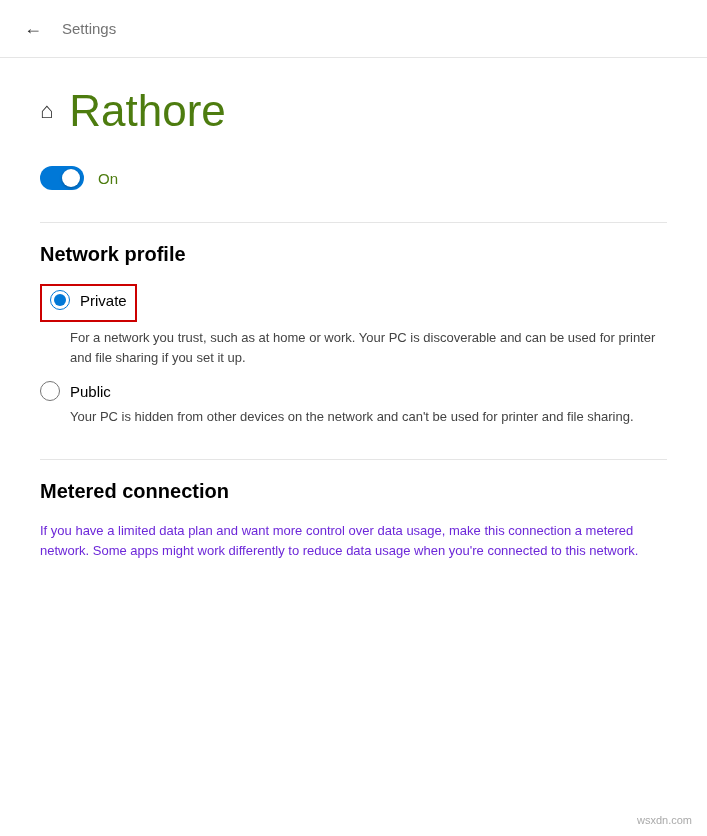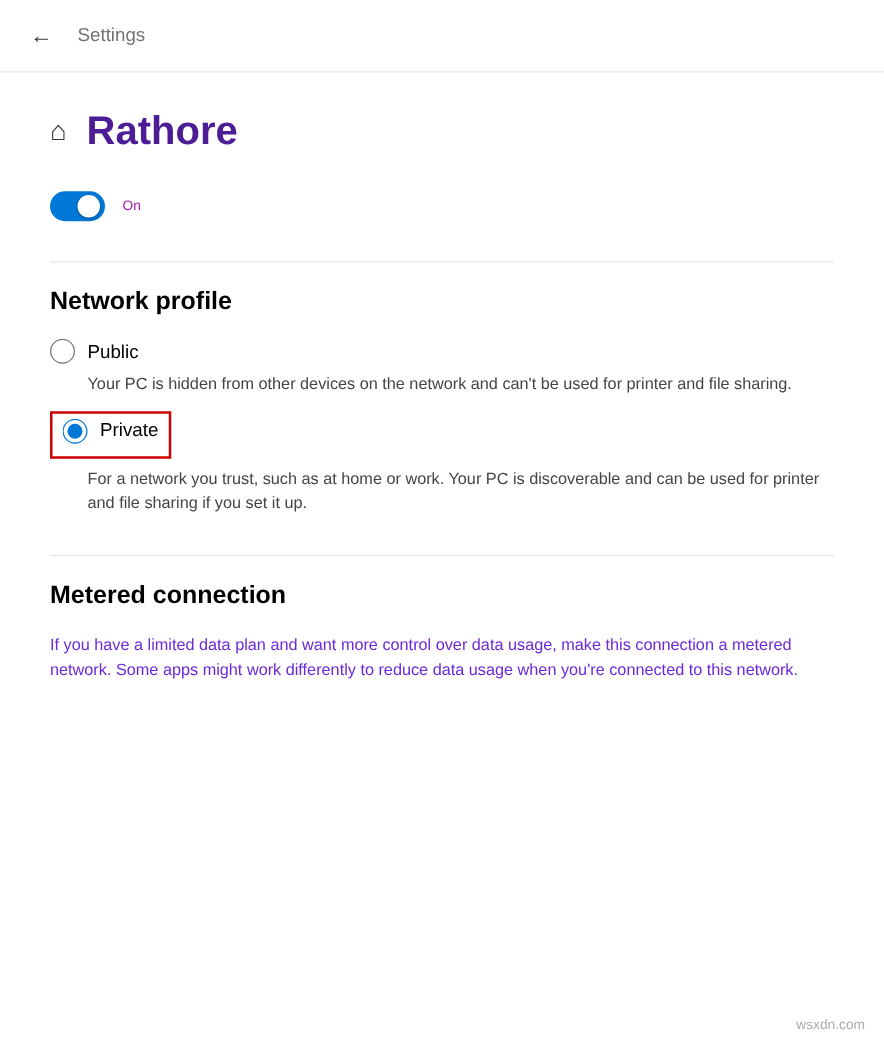--- a/index.html
+++ b/index.html
@@ -53,23 +53,23 @@
       margin-bottom: 30px;
     }
 
     .home-icon {
       font-size: 22px;
       margin-right: 16px;
       color: #333;
     }
 
     .network-name {
-      font-size: 32px;
-      font-weight: 700;
-      color: #4c1d95;
+      font-size: 44px;
+      font-weight: 400;
+      color: #4d7c0f;
     }
 
     .section-title {
       font-size: 20px;
       font-weight: 600;
       color: #000;
       margin-bottom: 18px;
     }
 
     .section {
@@ -112,22 +112,22 @@
       left: 22px;
       width: 18px;
       height: 18px;
       background: #fff;
       border-radius: 50%;
       transition: left 0.2s;
       box-shadow: 0 1px 3px rgba(0,0,0,0.3);
     }
 
     .toggle-label {
-      font-size: 11px;
-      color: #a21caf;
+      font-size: 15px;
+      color: #4d7c0f;
     }
 
     
     .radio-option {
       margin-bottom: 10px;
     }
 
     .radio-row {
       display: flex;
       align-items: center;
@@ -233,37 +233,37 @@
       <span class="toggle-label">On</span>
     </div>
   </div>
 
   <div class="divider"></div>
 
   <div class="section">
     <div class="section-title">Network profile</div>
 
     <div class="radio-option">
-      <div class="radio-row">
-        <input type="radio" name="network-profile" class="radio-input" style="">
-        <span class="radio-label">Public</span>
-      </div>
-      <div class="radio-desc">Your PC is hidden from other devices on the network and can't be used for printer and file sharing.</div>
-    </div>
-
-    <div class="radio-option">
       <div class="private-option-box">
         <div class="radio-row">
           <input type="radio" name="network-profile" class="radio-input" checked="" style="">
           <span class="radio-label">Private</span>
         </div>
       </div>
       <div class="private-desc">For a network you trust, such as at home or work. Your PC is discoverable and can be used for printer and file sharing if you set it up.</div>
     </div>
 
+    <div class="radio-option">
+      <div class="radio-row">
+        <input type="radio" name="network-profile" class="radio-input" style="">
+        <span class="radio-label">Public</span>
+      </div>
+      <div class="radio-desc">Your PC is hidden from other devices on the network and can't be used for printer and file sharing.</div>
+    </div>
+
   </div>
 
   <div class="divider"></div>
 
   <div class="section">
     <div class="section-title">Metered connection</div>
     <p class="metered-desc">If you have a limited data plan and want more control over data usage, make this connection a metered network. Some apps might work differently to reduce data usage when you're connected to this network.</p>
   </div>
 
 </div>

